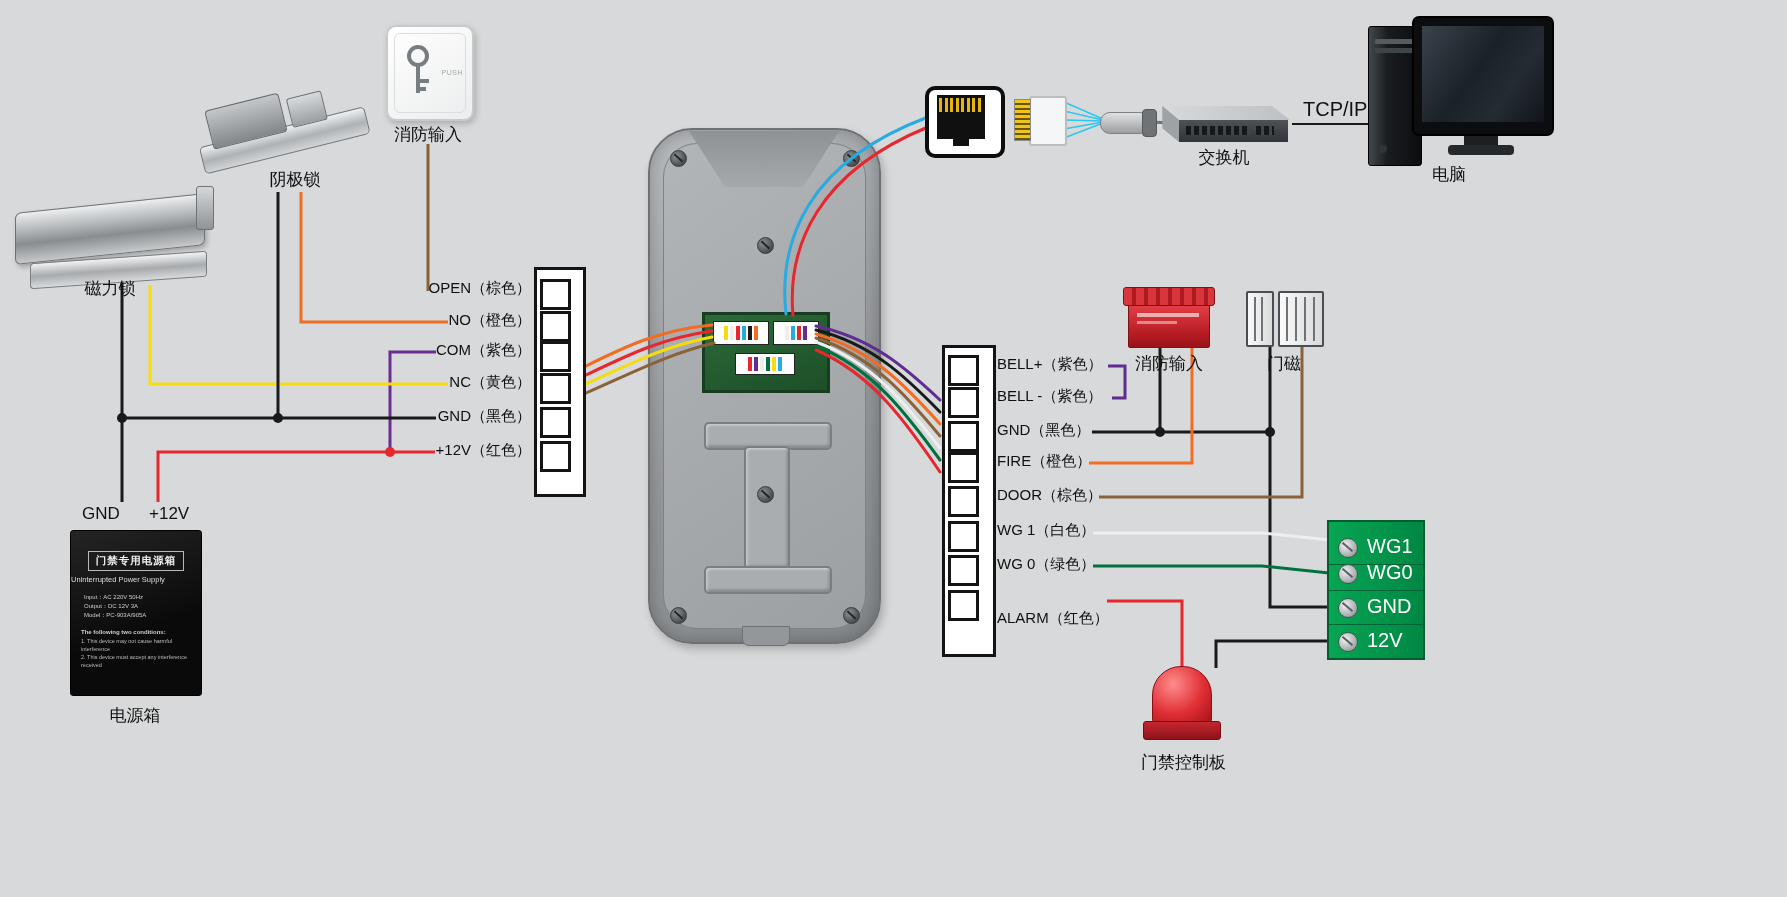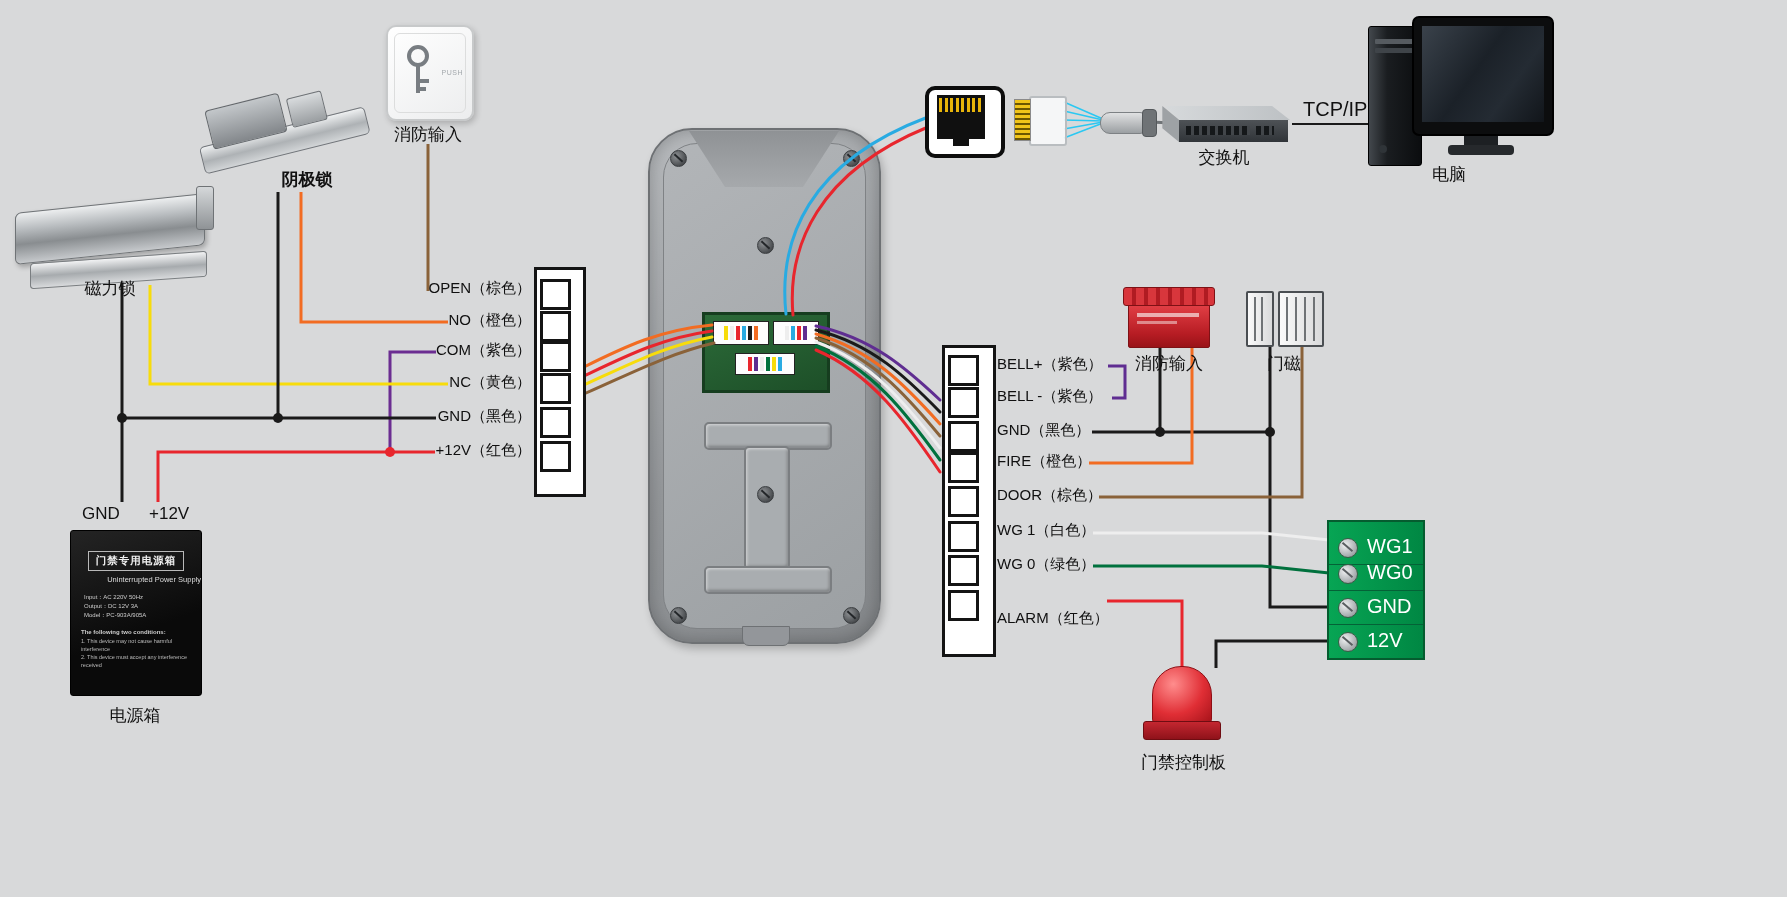--- a/index.html
+++ b/index.html
@@ -31,21 +31,21 @@
   .s-latch{position:absolute;left:96px;top:22px;width:34px;height:28px;background:linear-gradient(180deg,#d8dbdd,#9a9ea1);border:1px solid #6e7276;border-radius:3px;}
 
   
   .exitbtn{left:386px;top:25px;width:84px;height:92px;background:linear-gradient(145deg,#ffffff,#ecedee);border:2px solid #c7c9ca;border-radius:10px;box-shadow:2px 3px 6px rgba(0,0,0,.2);z-index:10;}
   .exit-inner{position:absolute;left:6px;top:6px;right:6px;bottom:6px;border:1px solid #dcdddd;border-radius:6px;}
   .push{position:absolute;right:9px;top:42px;font-size:7px;color:#a3a8ac;letter-spacing:.5px;}
 
   
   .powerbox{left:70px;top:530px;width:130px;height:164px;background:linear-gradient(160deg,#242424,#0a0a0a 60%);border:1px solid #000;border-radius:3px;color:#f0f0f0;z-index:10;}
   .pb-title{margin:20px auto 0;display:block;width:fit-content;border:1px solid #b9b9b9;padding:2px 7px;font-size:10.5px;font-weight:bold;letter-spacing:1px;white-space:nowrap;}
-  .pb-sub{margin-top:4px;text-align:right;font-size:7.5px;color:#ddd;}
+  .pb-sub{margin-top:4px;text-align:left;font-size:7.5px;color:#ddd;}
   .pb-specs{margin:9px 0 0 13px;font-size:6px;line-height:9px;color:#ccc;}
   .pb-notice{margin:9px 0 0 10px;font-size:6px;font-weight:bold;color:#ccc;}
   .pb-conds{margin:2px 0 0 10px;font-size:5.5px;line-height:8px;color:#bbb;}
 
   
   .device{left:648px;top:128px;width:229px;height:512px;border-radius:44px;background:linear-gradient(145deg,#b9bcbf,#96999c 55%,#84878a);border:2px solid #6e7174;box-shadow:inset 0 0 18px rgba(0,0,0,.25),3px 5px 9px rgba(0,0,0,.22);z-index:1;position:absolute;}
   .dev-inner{position:absolute;left:13px;top:13px;right:13px;bottom:13px;border-radius:34px;border:1px solid #7f8285;background:linear-gradient(145deg,#b2b5b8,#9ca0a3);}
   .dev-notch{position:absolute;left:39px;top:1px;width:150px;height:56px;background:linear-gradient(180deg,#8f9295,#a6a9ac);clip-path:polygon(0 0,100% 0,76% 100%,24% 100%);z-index:3;}
   .screw{position:absolute;width:15px;height:15px;border-radius:50%;background:radial-gradient(circle at 35% 35%,#8e9194,#4b4e51 70%,#333);border:1px solid #3a3d40;z-index:4;}
   .screw::after{content:'';position:absolute;left:2px;top:6px;width:11px;height:2px;background:#24272a;transform:rotate(42deg);}
@@ -168,21 +168,21 @@
   <div class="comp mag-bar"></div>
   <div class="comp mag-end"></div>
   <div class="comp mag-plate"></div>
   <div class="lbl center" style="left:58px;top:277px;width:104px;">磁力锁</div>
 
   <div class="comp strike">
     <div class="s-plate"></div>
     <div class="s-body"></div>
     <div class="s-latch"></div>
   </div>
-  <div class="lbl center" style="left:260px;top:168px;width:94px;font-weight:bold;">阴极锁</div>
+  <div class="lbl center" style="left:248px;top:168px;width:94px;">阴极锁</div>
 
   <div class="comp exitbtn">
     <div class="exit-inner"></div>
     <svg width="44" height="54" viewBox="0 0 44 54" style="position:absolute;left:14px;top:16px;">
       <circle cx="16" cy="13" r="9" fill="none" stroke="#787d82" stroke-width="4"></circle>
       <line x1="16" y1="22" x2="16" y2="50" stroke="#787d82" stroke-width="4"></line>
       <line x1="16" y1="38" x2="27" y2="38" stroke="#787d82" stroke-width="4"></line>
       <line x1="16" y1="46" x2="24" y2="46" stroke="#787d82" stroke-width="4"></line>
     </svg>
     <div class="push">PUSH</div>

